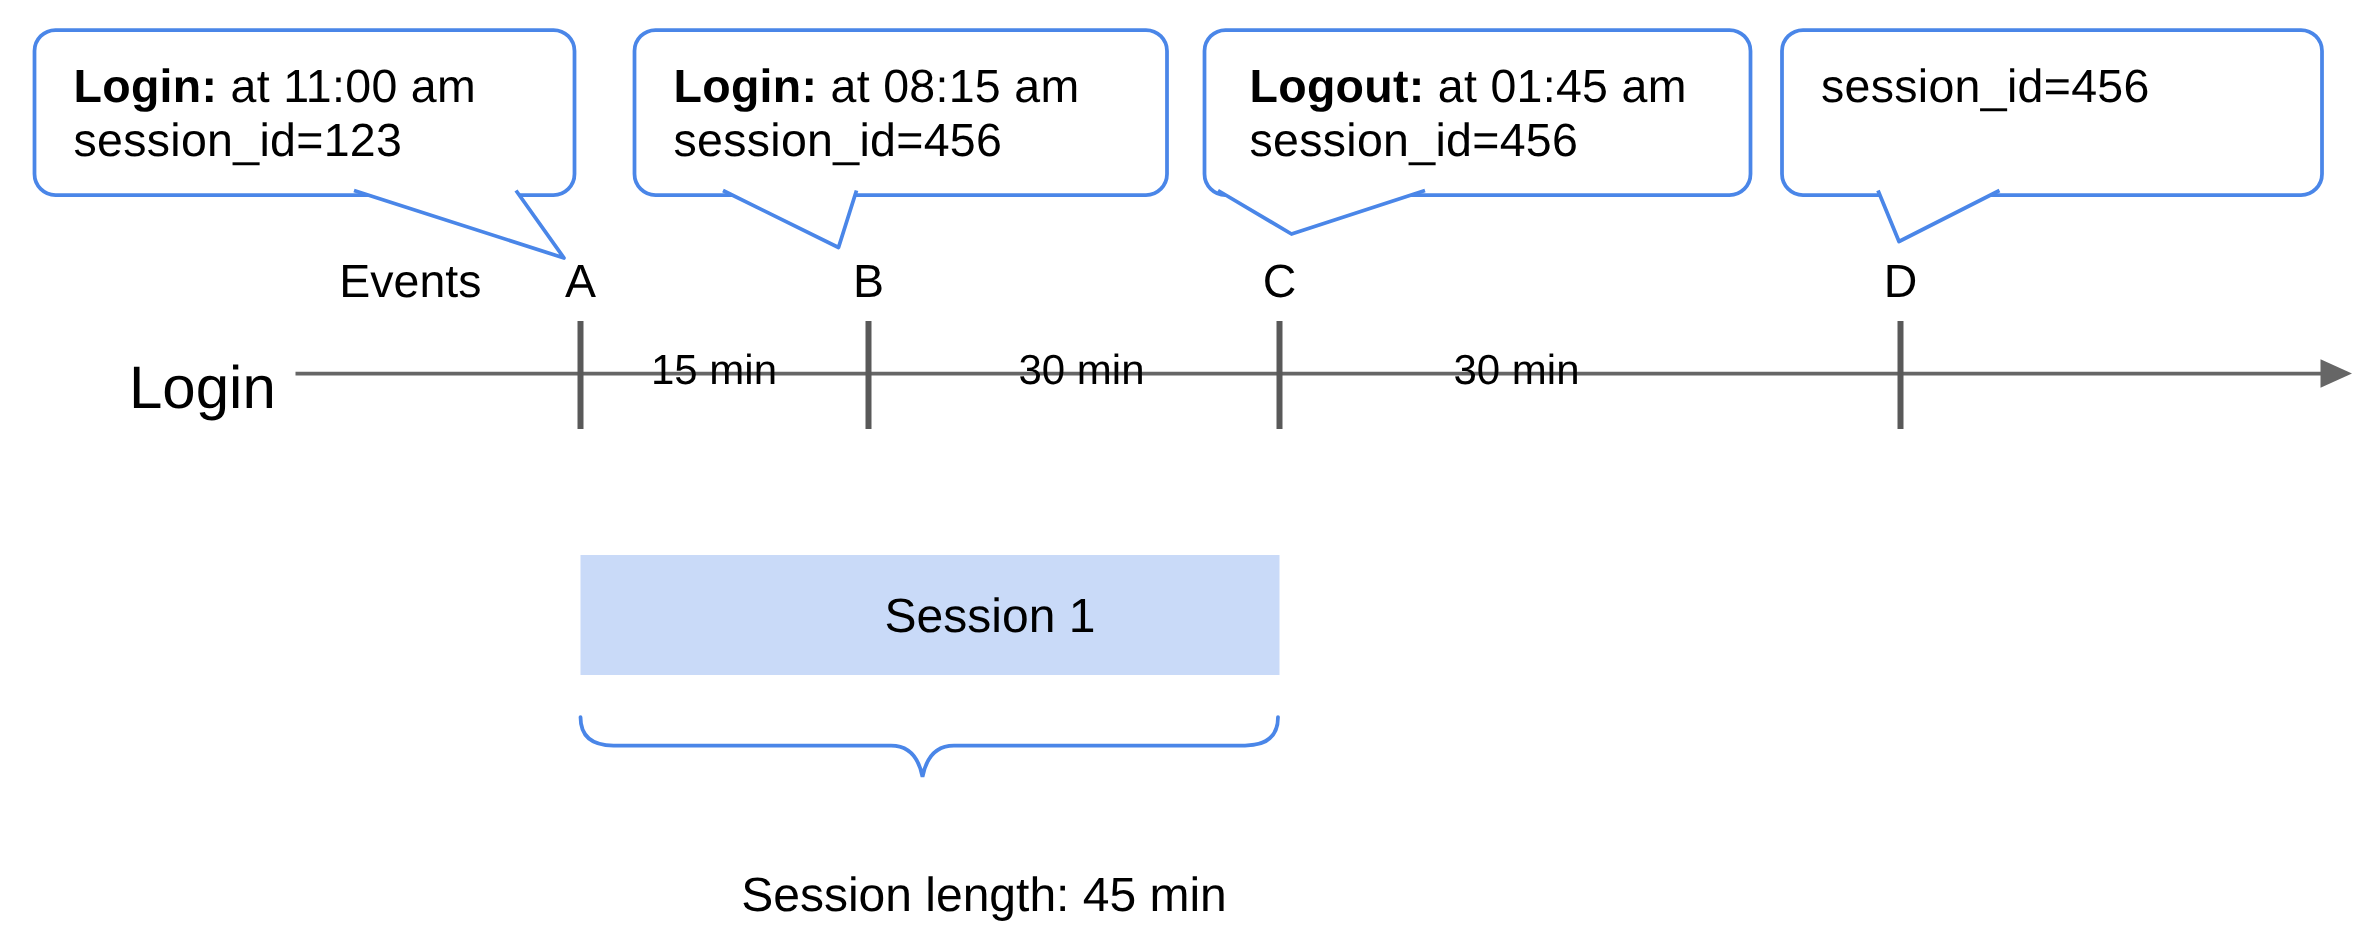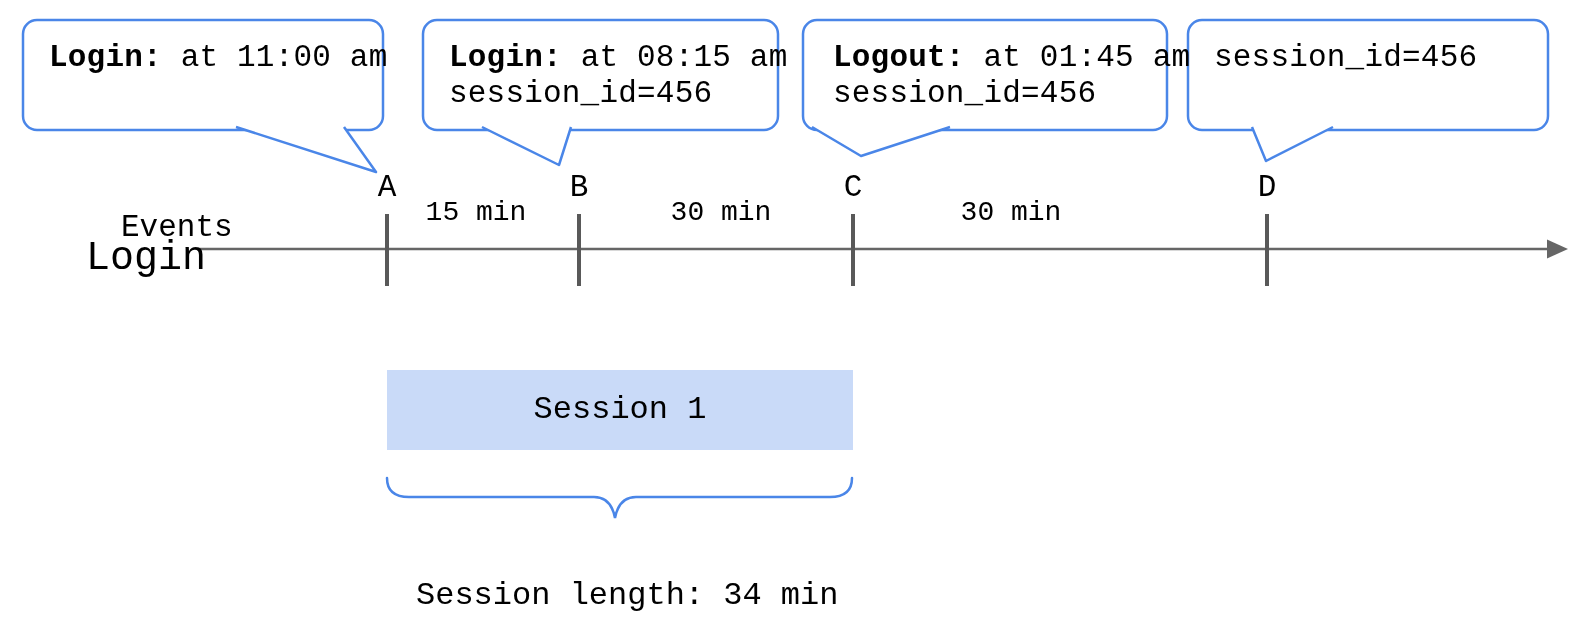--- a/index.html
+++ b/index.html
@@ -1,41 +1,41 @@
 <!DOCTYPE html>
 <html><head>
 <meta charset="utf-8">
 <style>
   html, body { margin: 0; padding: 0; background: #ffffff; }
   .stage {
     position: relative;
     width: 1574px;
     height: 630px;
     background: #ffffff;
-    font-family: Liberation Mono, monospace;
+    font-family: Liberation Sans, sans-serif;
     color: #000000;
     overflow: hidden;
   }
   .stage svg.shapes {
     position: absolute;
     left: 0; top: 0;
     width: 1574px; height: 630px;
   }
   .txt { position: absolute; white-space: nowrap; }
   .bubble-text {
     font-size: 31px;
     line-height: 36px;
     letter-spacing: 0.2px;
   }
   .bubble-text .bold { font-weight: bold; }
   .axis-label     { font-size: 31px; line-height: 36px; }
   .user-label     { font-size: 40px; line-height: 46px; }
   .marker-label   { font-size: 31px; line-height: 36px; width: 120px; text-align: center; }
-  .interval-label { font-size: 28px; line-height: 32px; width: 200px; text-align: center; }
-  .session-label  { font-size: 32px; line-height: 38px; text-align: center; }
+  .interval-label { font-size: 28px; line-height: 32px; width: 200px; text-align: center; margin-top: 34px; }
+  .session-label  { font-size: 32px; line-height: 38px; text-align: center; margin-left: 40px; }
 </style>
 </head>
 <body>
 
 <div class="stage">
 
   <svg class="shapes" viewBox="0 0 1574 630">
 
     <g>
       <line x1="197" y1="249" x2="1549" y2="249" stroke="#666666" stroke-width="2.5"></line>
@@ -66,44 +66,45 @@
       <path d="M 1252,127 L 1266,161 L 1333,127" fill="#ffffff" stroke="#4a86e8" stroke-width="2.5" stroke-linejoin="round"></path>
     </g>
 
     <rect x="387" y="370" width="466" height="80" fill="#c9daf8"></rect>
 
     <path d="M 387,478 Q 387,497 409,497 L 594,497 Q 611,497 615,518 Q 619,497 636,497 L 830,497 Q 852,497 852,478" fill="none" stroke="#4a86e8" stroke-width="2.5" stroke-linecap="round"></path>
   </svg>
 
   <div class="txt bubble-text" style="left:49px; top:40px;">
     <div><span class="bold">Login:</span><span> at 11:00 am</span></div>
+    <div>session_id=123</div>
   </div>
 
   <div class="txt bubble-text" style="left:449px; top:40px;">
     <div><span class="bold">Login:</span><span> at 08:15 am</span></div>
     <div>session_id=456</div>
   </div>
 
   <div class="txt bubble-text" style="left:833px; top:40px;">
     <div><span class="bold">Logout:</span><span> at 01:45 am</span></div>
     <div>session_id=456</div>
   </div>
 
   <div class="txt bubble-text" style="left:1214px; top:40px;">
     <div>session_id=456</div>
   </div>
 
-  <div class="txt axis-label" style="left:121px; top:170px; width:200px; text-align:left;margin-top:40px;">Events</div>
+  <div class="txt axis-label" style="left:121px; top:170px; width:200px; text-align:right;">Events</div>
   <div class="txt user-label" style="left:86px; top:236px;">Login</div>
 
   <div class="txt marker-label" style="left:327px;  top:170px;">A</div>
   <div class="txt marker-label" style="left:519px;  top:170px;">B</div>
   <div class="txt marker-label" style="left:793px;  top:170px;">C</div>
   <div class="txt marker-label" style="left:1207px; top:170px;">D</div>
 
   <div class="txt interval-label" style="left:376px; top:197px;">15 min</div>
   <div class="txt interval-label" style="left:621px; top:197px;">30 min</div>
   <div class="txt interval-label" style="left:911px; top:197px;">30 min</div>
 
   <div class="txt session-label" style="left:387px; top:391px; width:466px;">Session 1</div>
-  <div class="txt session-label" style="left:416px; top:577px; width:400px;">Session length: 34 min</div>
+  <div class="txt session-label" style="left:416px; top:577px; width:400px;">Session length: 45 min</div>
 
 </div>
 
 </body></html>

